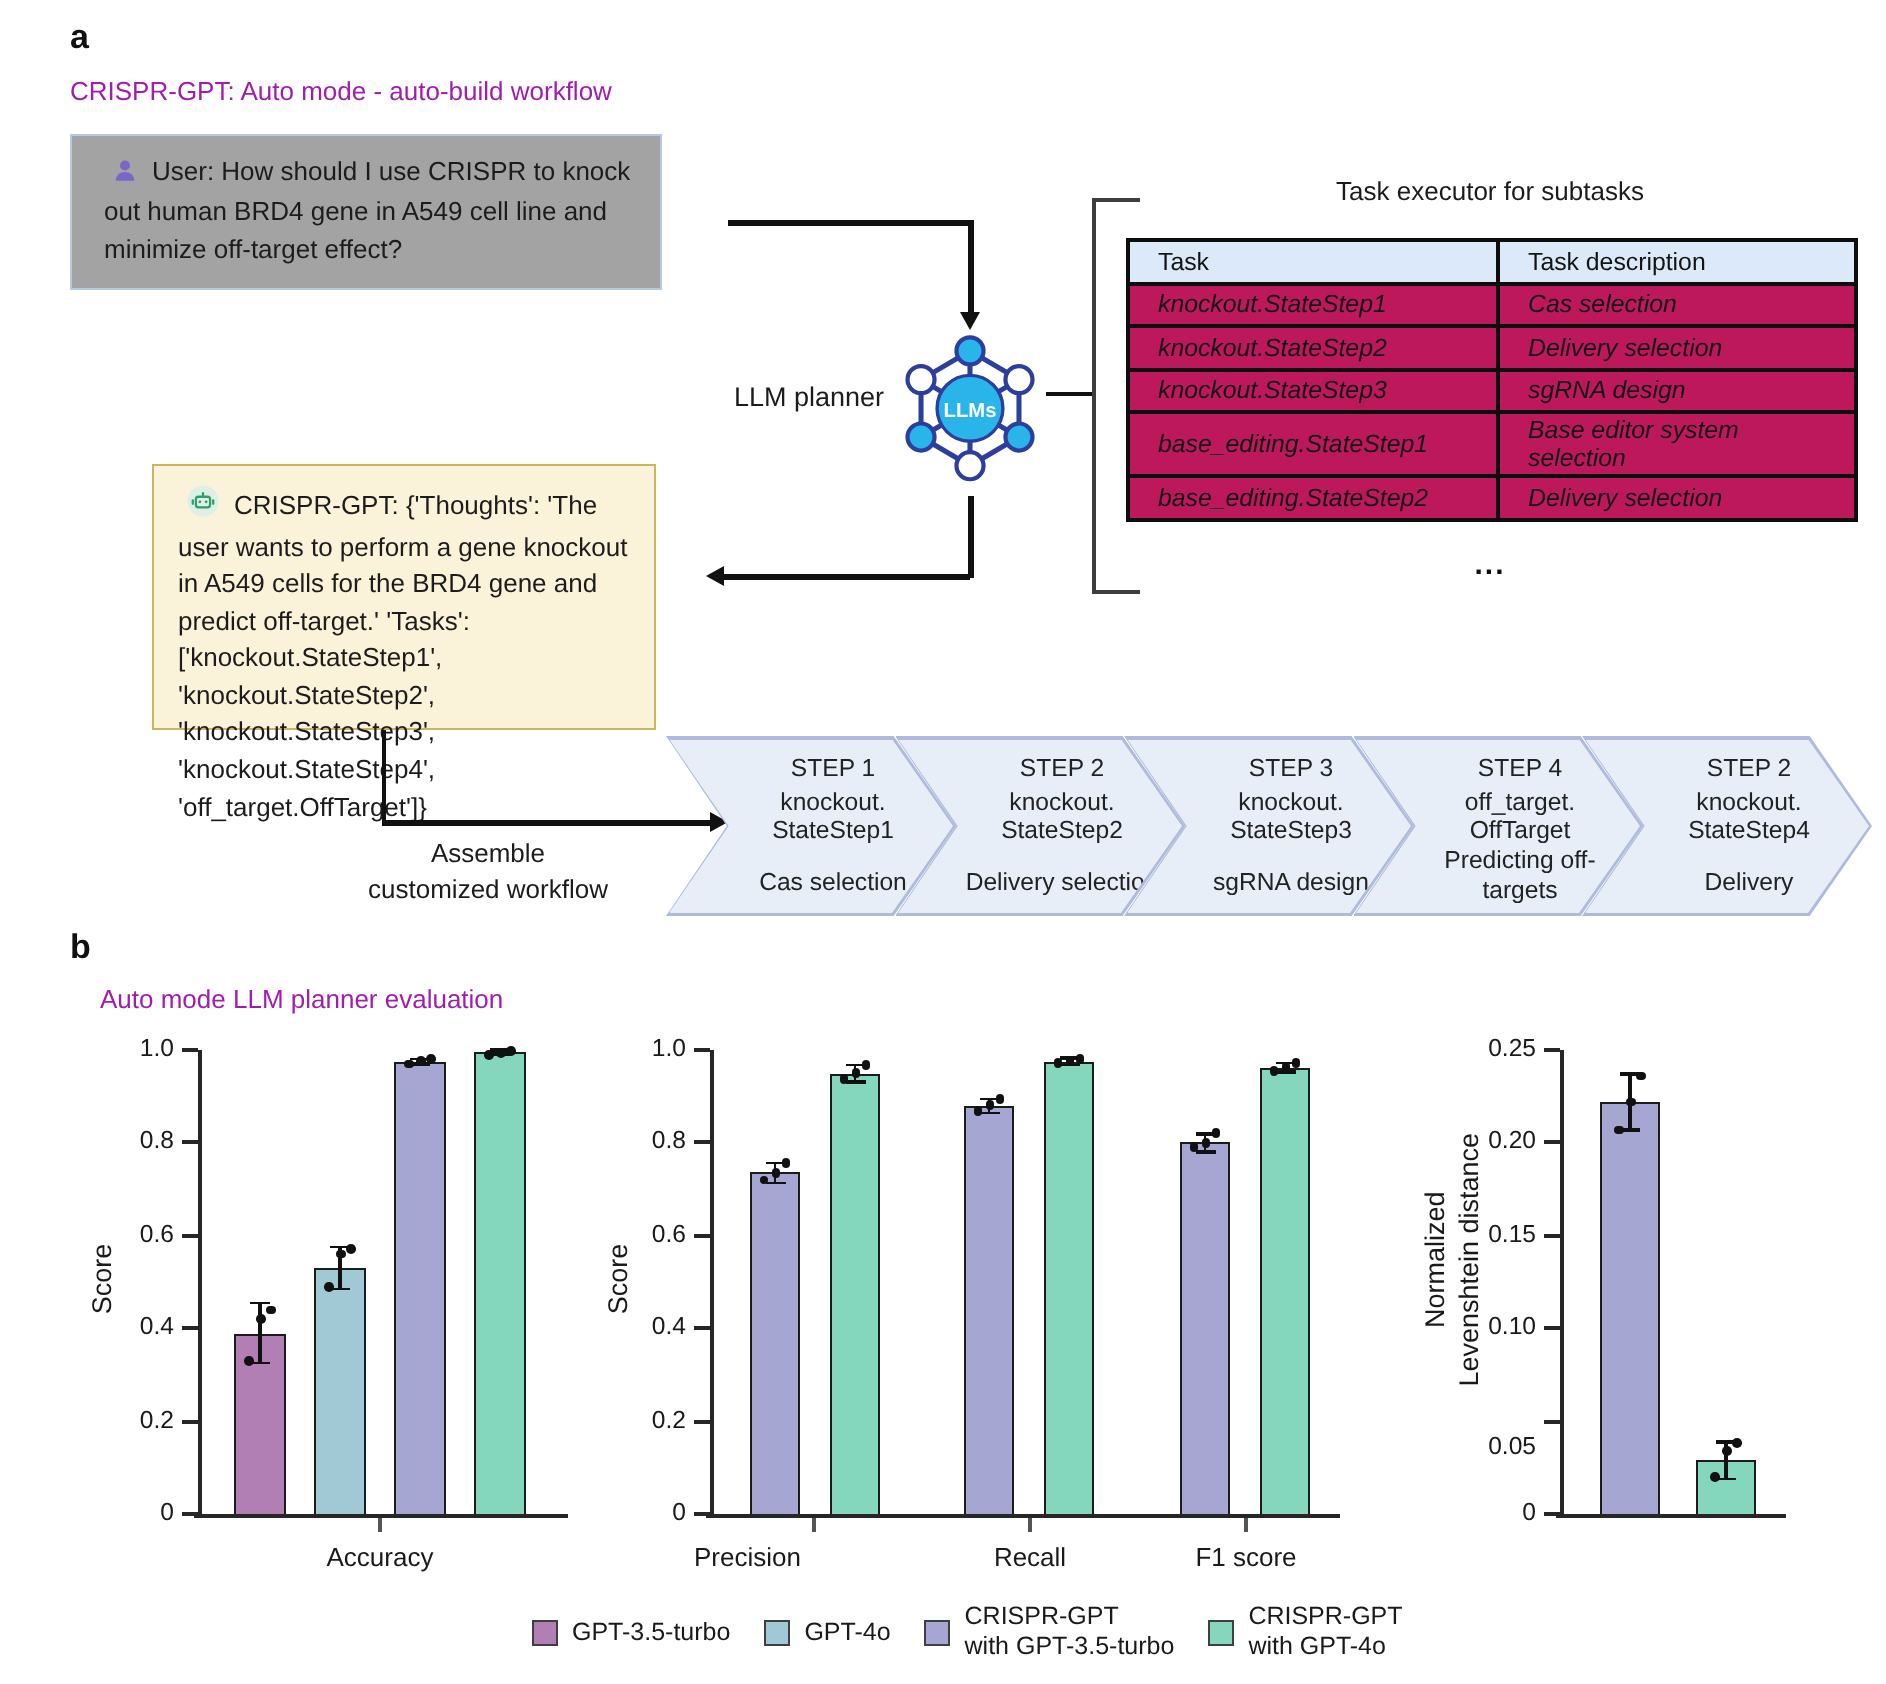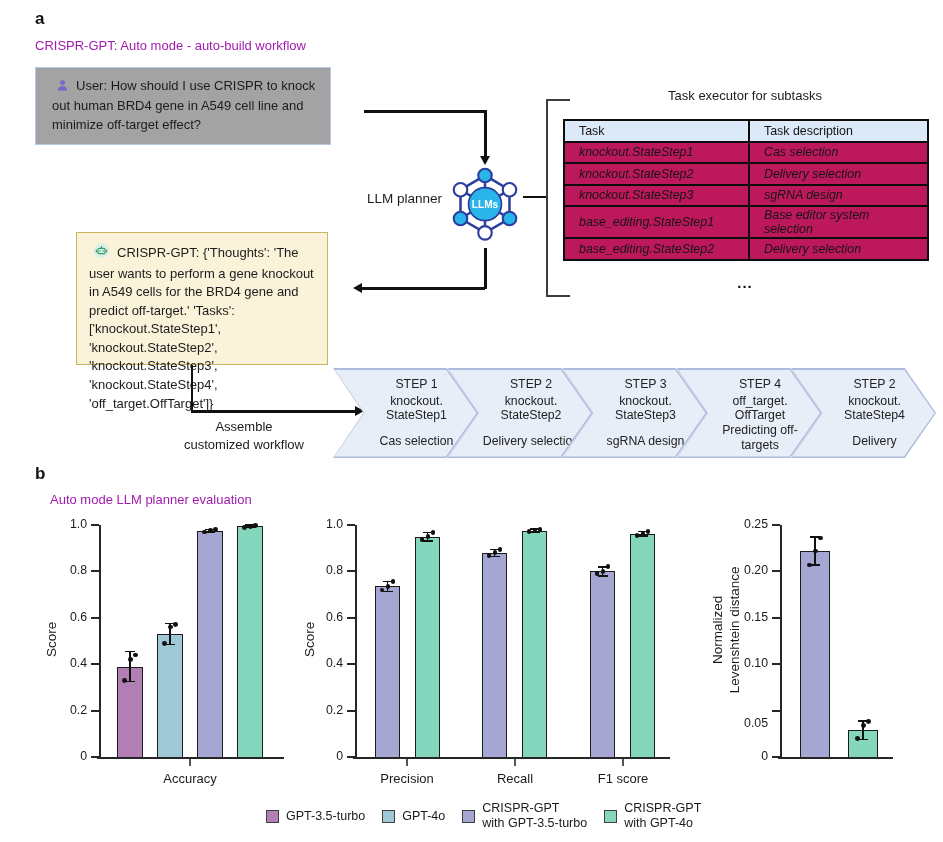--- a/index.html
+++ b/index.html
@@ -291,21 +291,21 @@
       <div style="position: absolute; left: 177.6px; top: 3.168px; width: 4.8px; height: 4.8px; border-radius: 50%; background: rgb(17, 17, 17);"></div>
       <div style="position: absolute; left: 182.6px; top: 2.24px; width: 4.8px; height: 4.8px; border-radius: 50%; background: rgb(17, 17, 17);"></div>
       <div style="position: absolute; left: 275px; top: 8.584px; width: 25px; height: 223.416px; background: rgb(132, 215, 189); border-top: 1.3px solid rgb(27, 27, 27); border-right: 1.3px solid rgb(27, 27, 27); border-left: 1.3px solid rgb(27, 27, 27); border-image: initial; border-bottom: none; box-sizing: border-box;"></div>
       <div style="position: absolute; left: 286.75px; top: 6.264px; width: 1.5px; height: 4.64px; background: rgb(17, 17, 17);"></div>
       <div style="position: absolute; left: 282.5px; top: 5.514px; width: 10px; height: 1.5px; background: rgb(17, 17, 17);"></div>
       <div style="position: absolute; left: 282.5px; top: 10.154px; width: 10px; height: 1.5px; background: rgb(17, 17, 17);"></div>
       <div style="position: absolute; left: 279.6px; top: 8.04px; width: 4.8px; height: 4.8px; border-radius: 50%; background: rgb(17, 17, 17);"></div>
       <div style="position: absolute; left: 285.6px; top: 6.184px; width: 4.8px; height: 4.8px; border-radius: 50%; background: rgb(17, 17, 17);"></div>
       <div style="position: absolute; left: 290.6px; top: 4.096px; width: 4.8px; height: 4.8px; border-radius: 50%; background: rgb(17, 17, 17);"></div>
       <div style="position: absolute; left: 51px; top: 234px; width: 2px; height: 7px; background: rgb(85, 85, 85);"></div>
-      <div style="position: absolute; left: -8px; top: 246px; width: 120px; text-align: center; font-size: 13px; color: rgb(26, 26, 26);">Precision</div>
+      <div style="position: absolute; left: -8px; top: 246px; width: 120px; font-size: 13px; color: rgb(26, 26, 26);">Precision</div>
       <div style="position: absolute; left: 159px; top: 234px; width: 2px; height: 7px; background: rgb(85, 85, 85);"></div>
       <div style="position: absolute; left: 100px; top: 246px; width: 120px; text-align: center; font-size: 13px; color: rgb(26, 26, 26);">Recall</div>
       <div style="position: absolute; left: 267px; top: 234px; width: 2px; height: 7px; background: rgb(85, 85, 85);"></div>
       <div style="position: absolute; left: 208px; top: 246px; width: 120px; text-align: center; font-size: 13px; color: rgb(26, 26, 26);">F1 score</div>
     </div>
   <div id="chart-2" class="chart" style="left:780px;top:525px;width:113px;height:232px;">
       <div style="position: absolute; left: 0px; top: 0px; width: 2px; height: 232px; background: rgb(38, 38, 38);"></div>
       <div style="position: absolute; left: -2px; top: 232px; width: 115px; height: 2px; background: rgb(38, 38, 38);"></div>
       <div style="position: absolute; left: -8px; top: 231px; width: 8px; height: 2px; background: rgb(38, 38, 38);"></div>
       <div style="position: absolute; left: -54px; top: 224px; width: 42px; text-align: right; font-size: 12.3px; color: rgb(26, 26, 26);">0</div>

